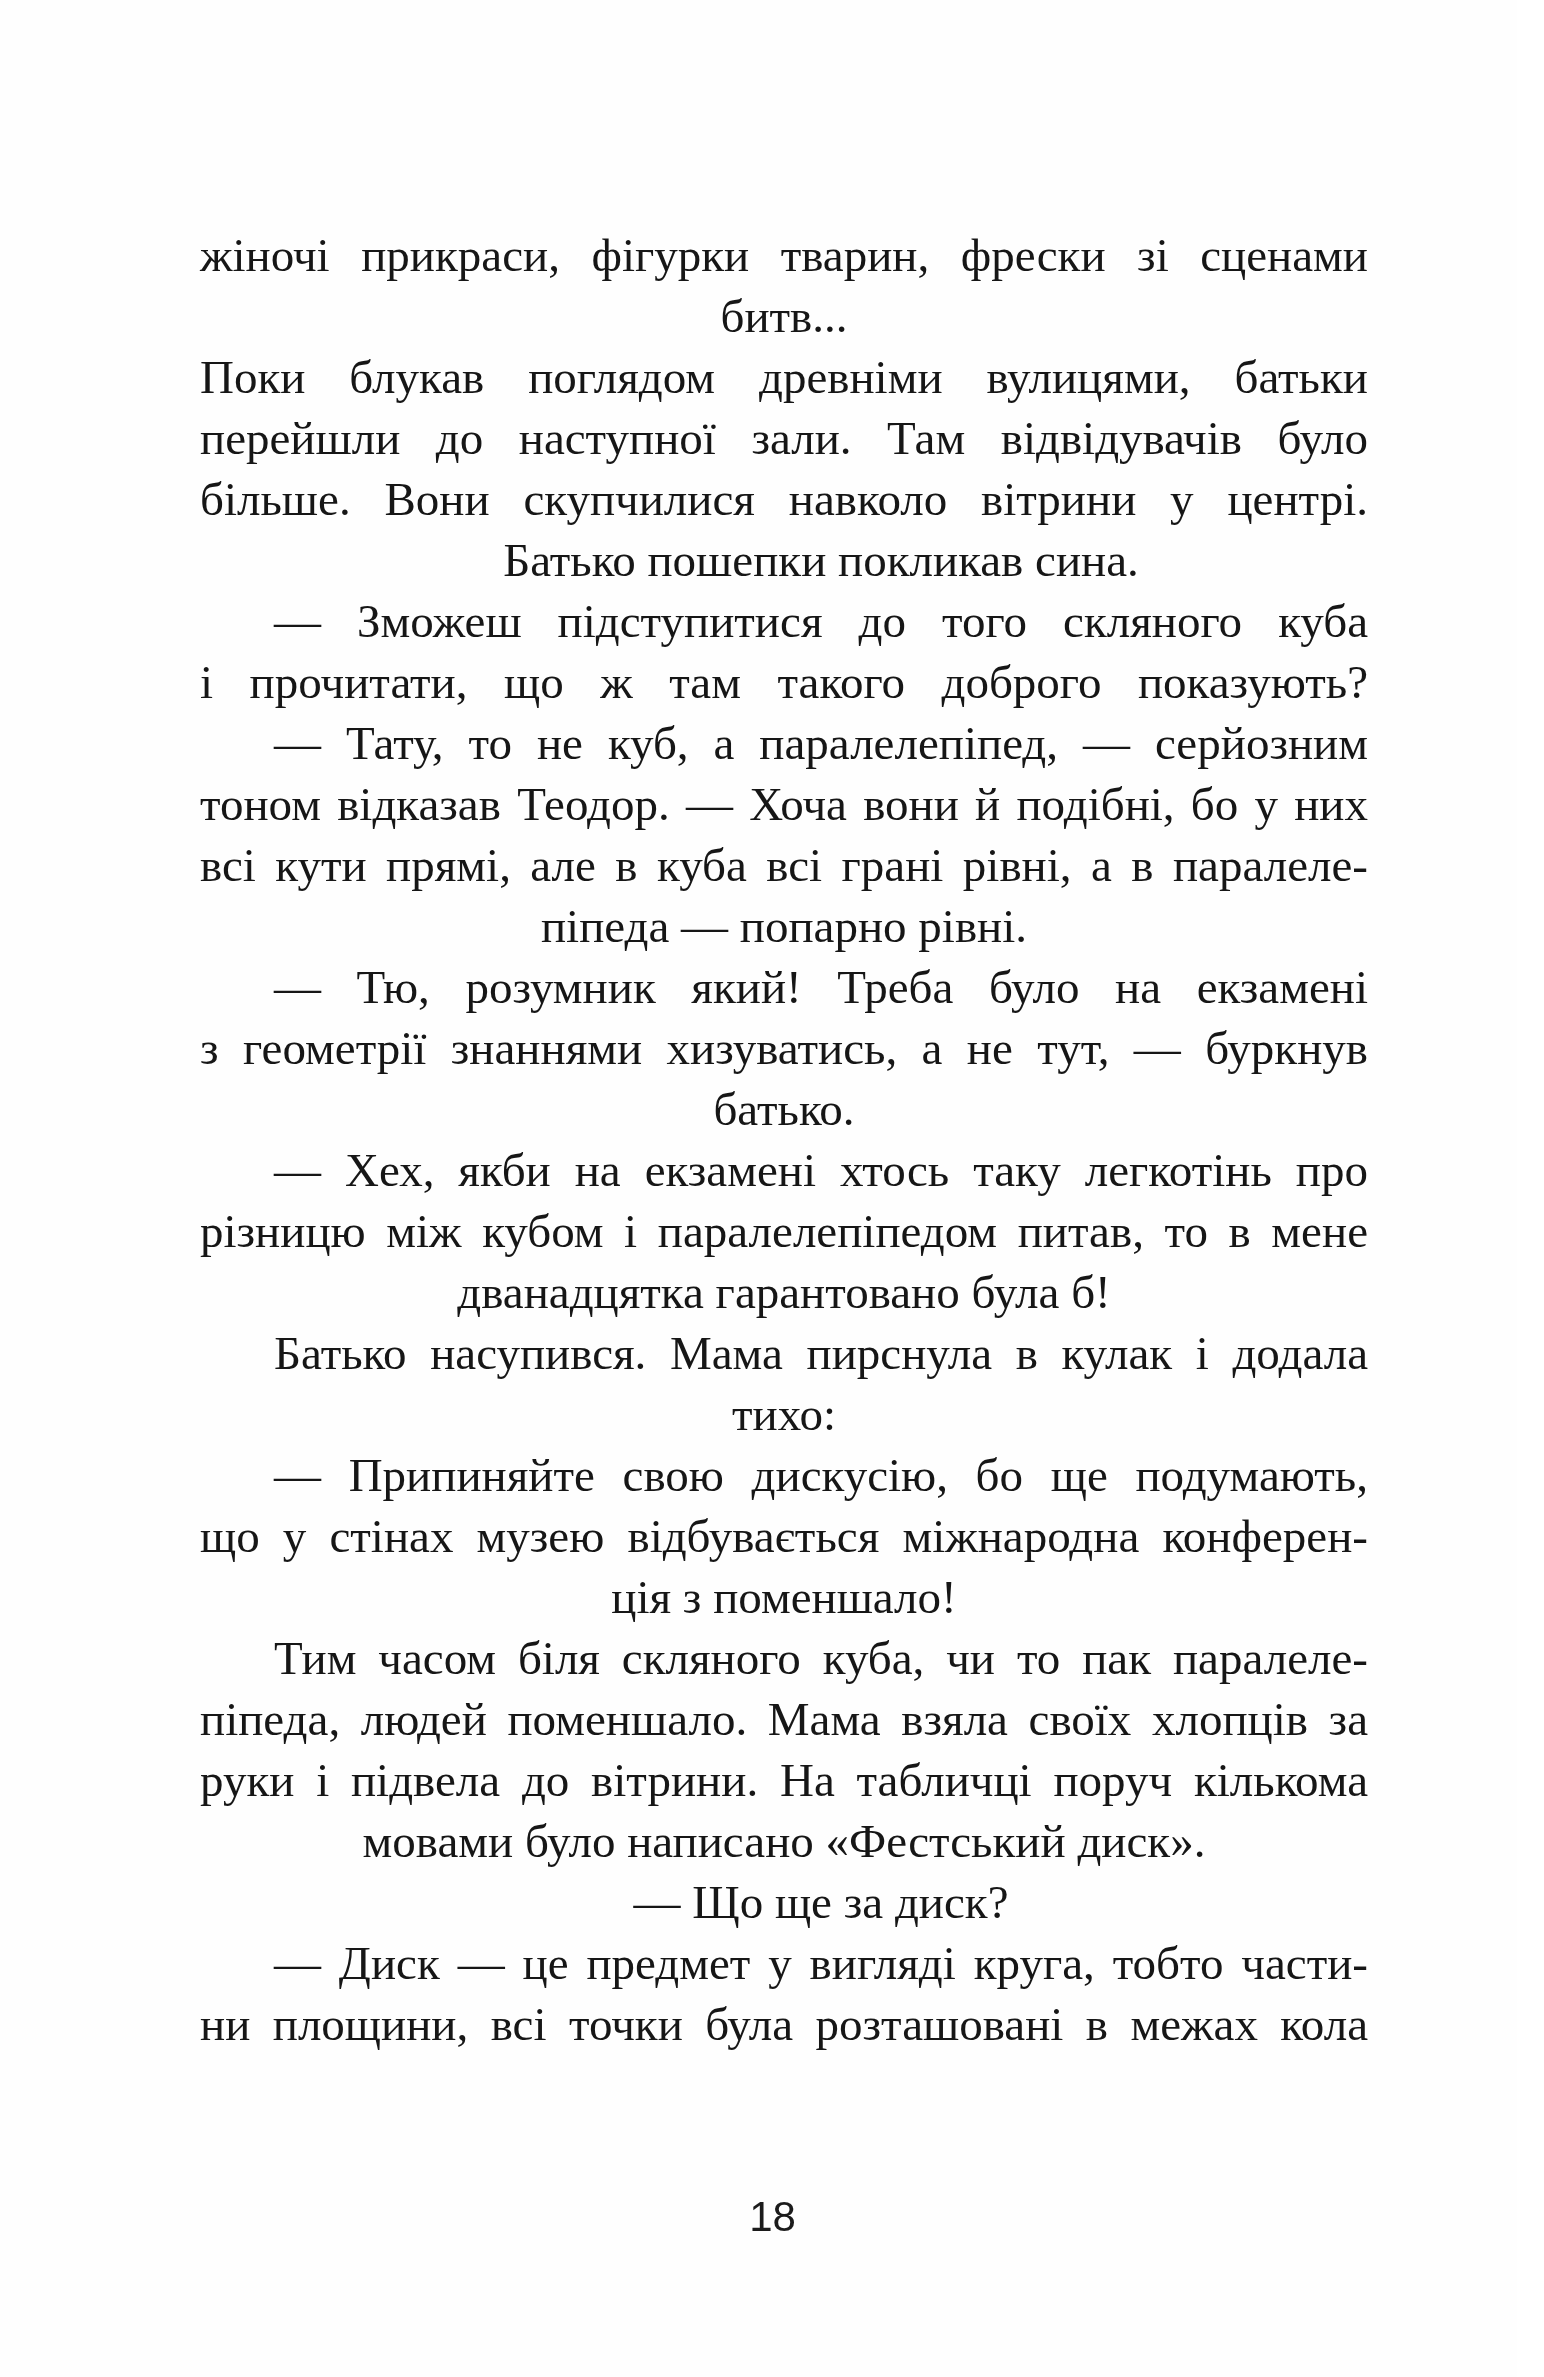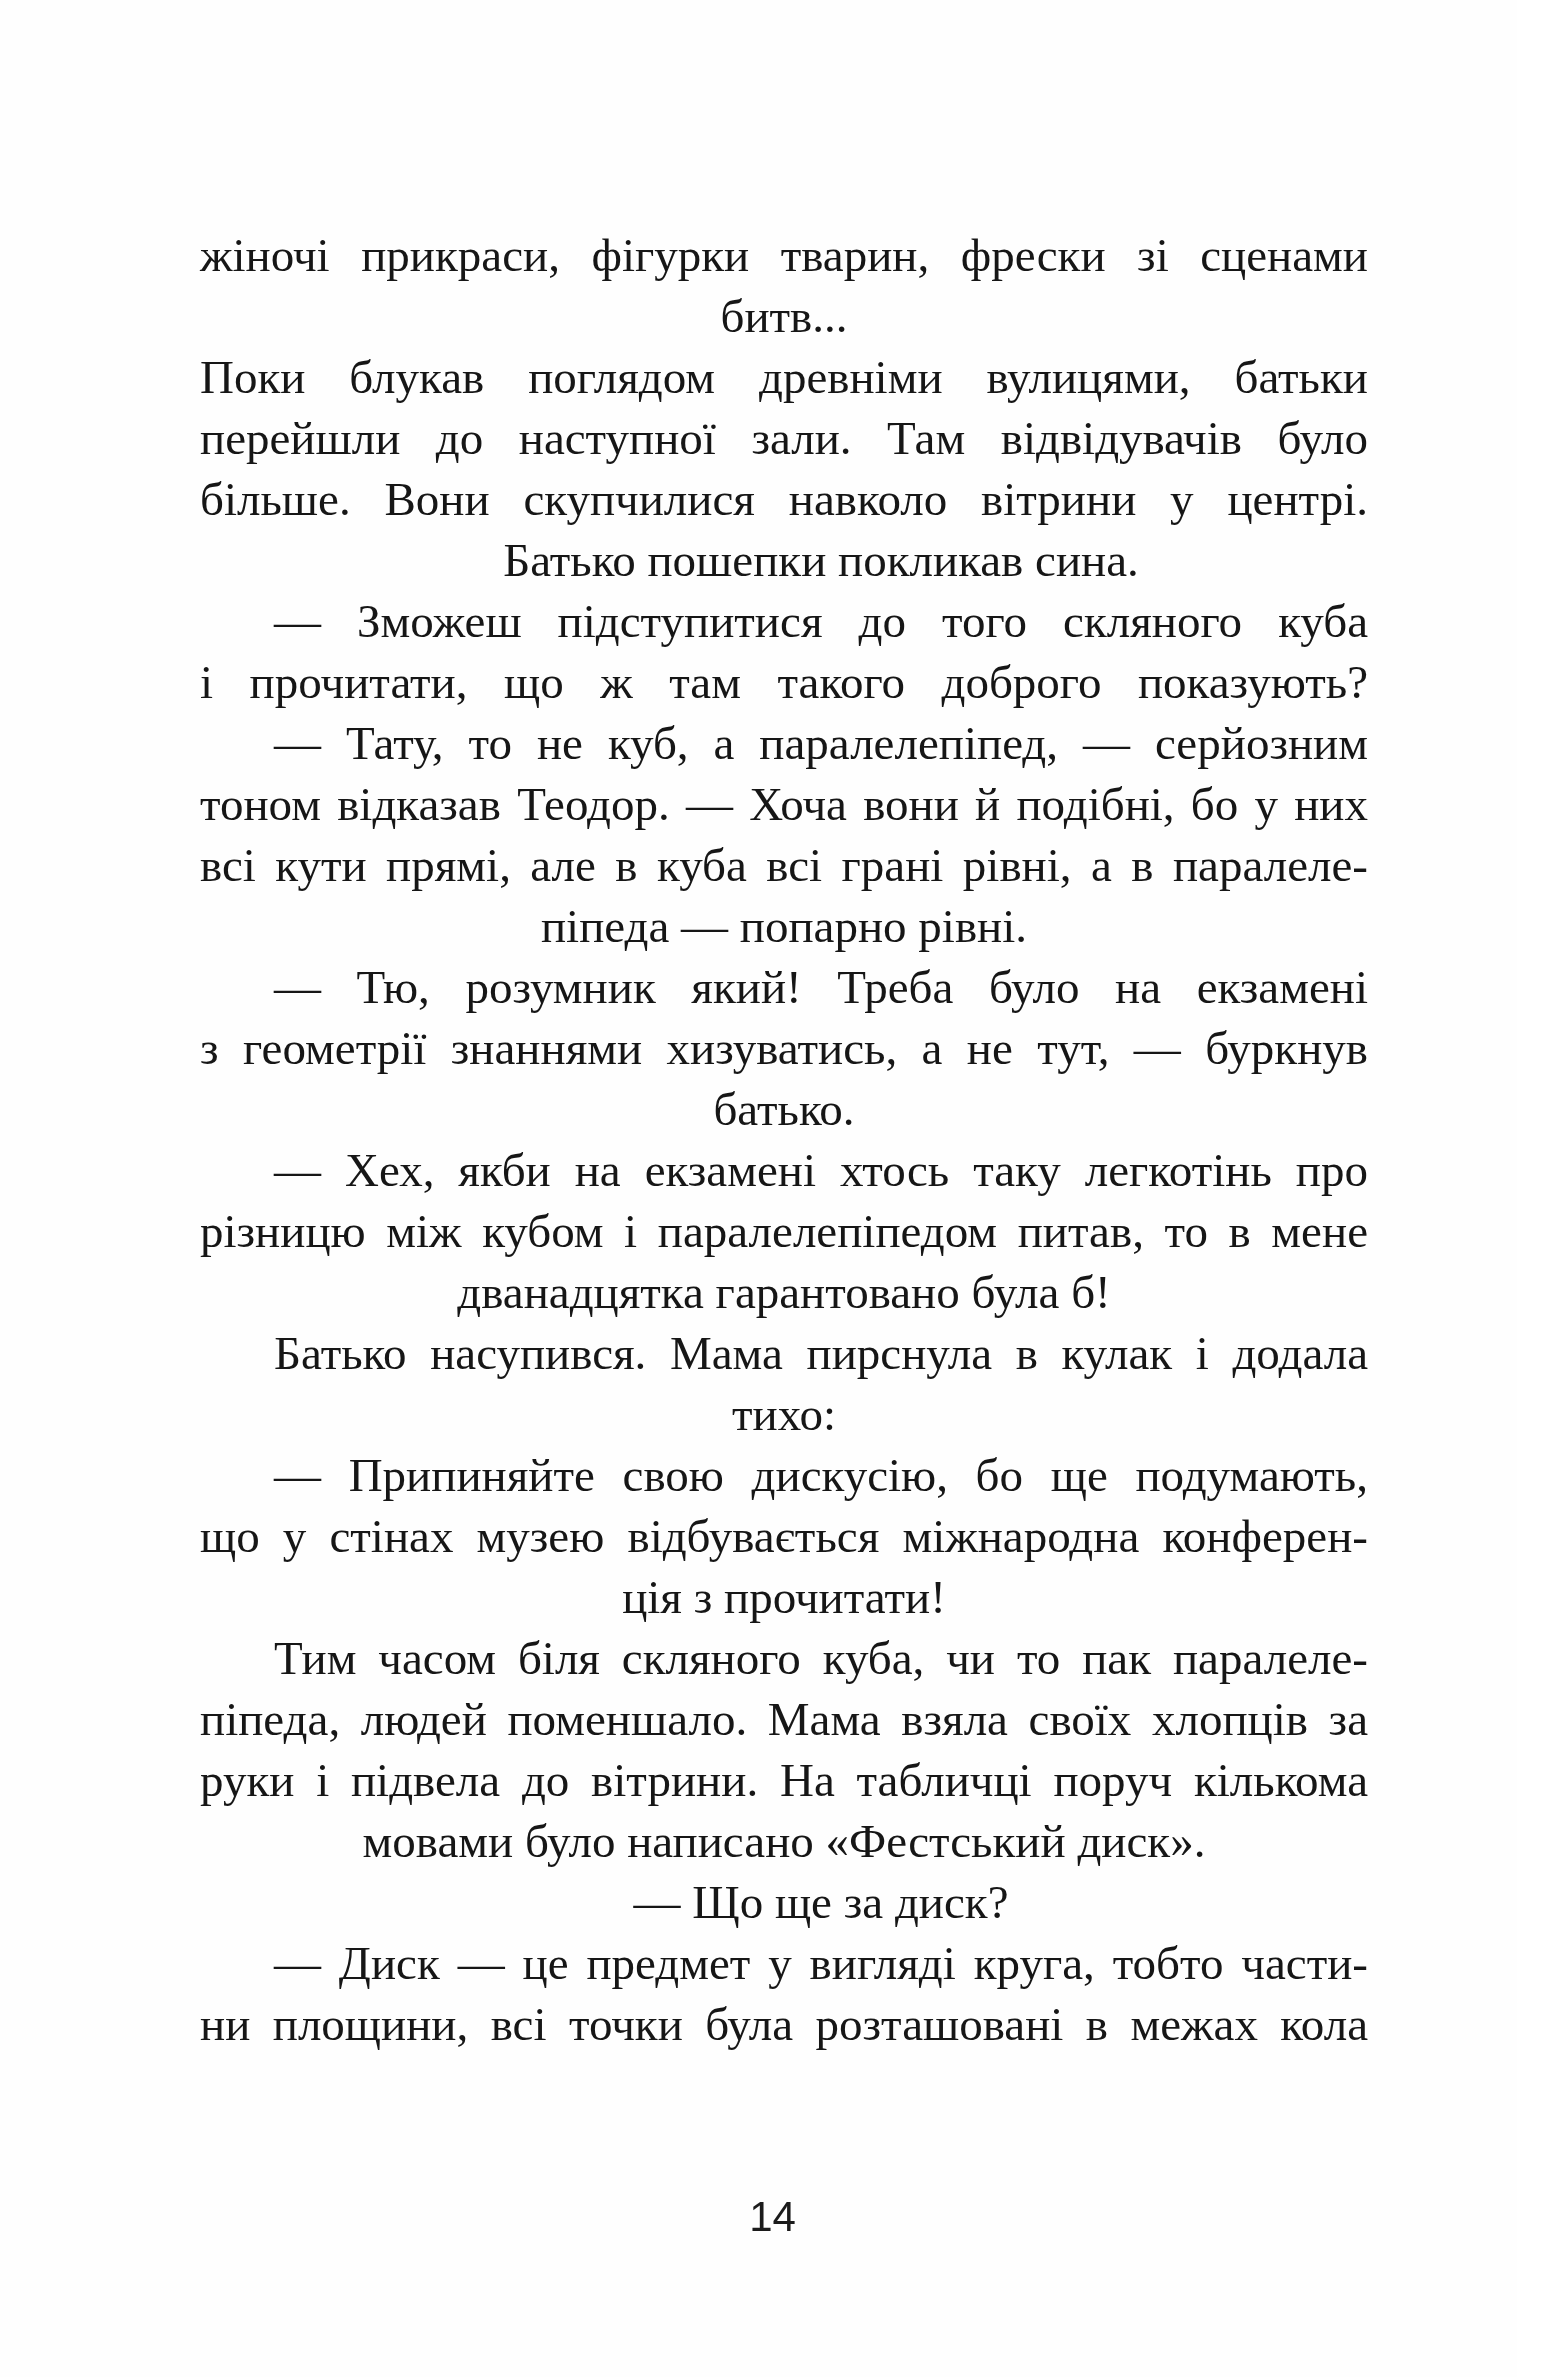--- a/index.html
+++ b/index.html
@@ -62,24 +62,24 @@
       <div class="line j ind">— Тю, розумник який! Треба було на екзамені</div>
       <div class="line j">з геометрії знаннями хизуватись, а не тут, — буркнув</div>
       <div class="line">батько.</div>
       <div class="line j ind">— Хех, якби на екзамені хтось таку легкотінь про</div>
       <div class="line j">різницю між кубом і паралелепіпедом питав, то в мене</div>
       <div class="line">дванадцятка гарантовано була б!</div>
       <div class="line j ind">Батько насупився. Мама пирснула в кулак і додала</div>
       <div class="line">тихо:</div>
       <div class="line j ind">— Припиняйте свою дискусію, бо ще подумають,</div>
       <div class="line j">що у стінах музею відбувається міжнародна конферен-</div>
-      <div class="line">ція з прочитати!</div>
+      <div class="line">ція з поменшало!</div>
       <div class="line j ind">Тим часом біля скляного куба, чи то пак паралеле-</div>
       <div class="line j">піпеда, людей поменшало. Мама взяла своїх хлопців за</div>
       <div class="line j">руки і підвела до вітрини. На табличці поруч кількома</div>
       <div class="line">мовами було написано «Фестський диск».</div>
       <div class="line ind">— Що ще за диск?</div>
       <div class="line j ind">— Диск — це предмет у вигляді круга, тобто части-</div>
       <div class="line j">ни площини, всі точки була розташовані в межах кола</div>
     </div>
-  <div class="folio">14</div>
+  <div class="folio">18</div>
 </div>
 
 
 </body></html>

